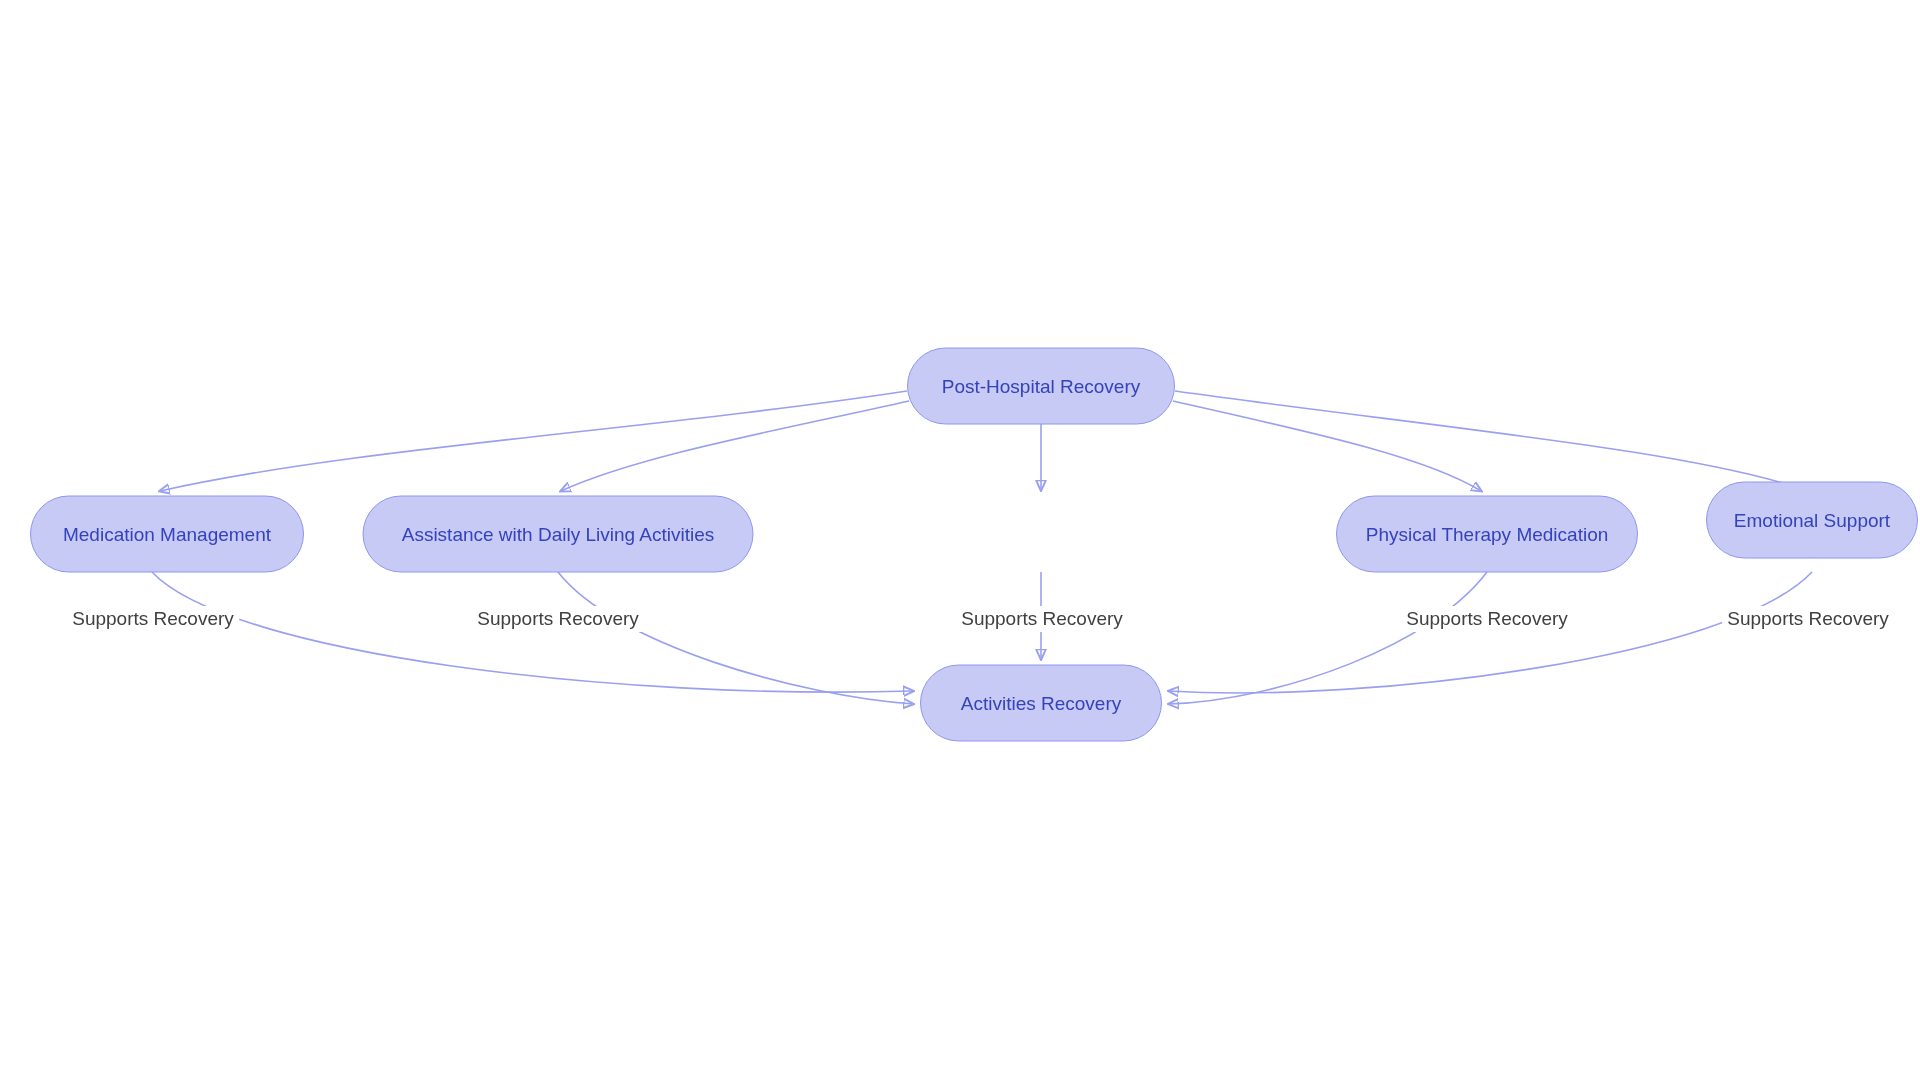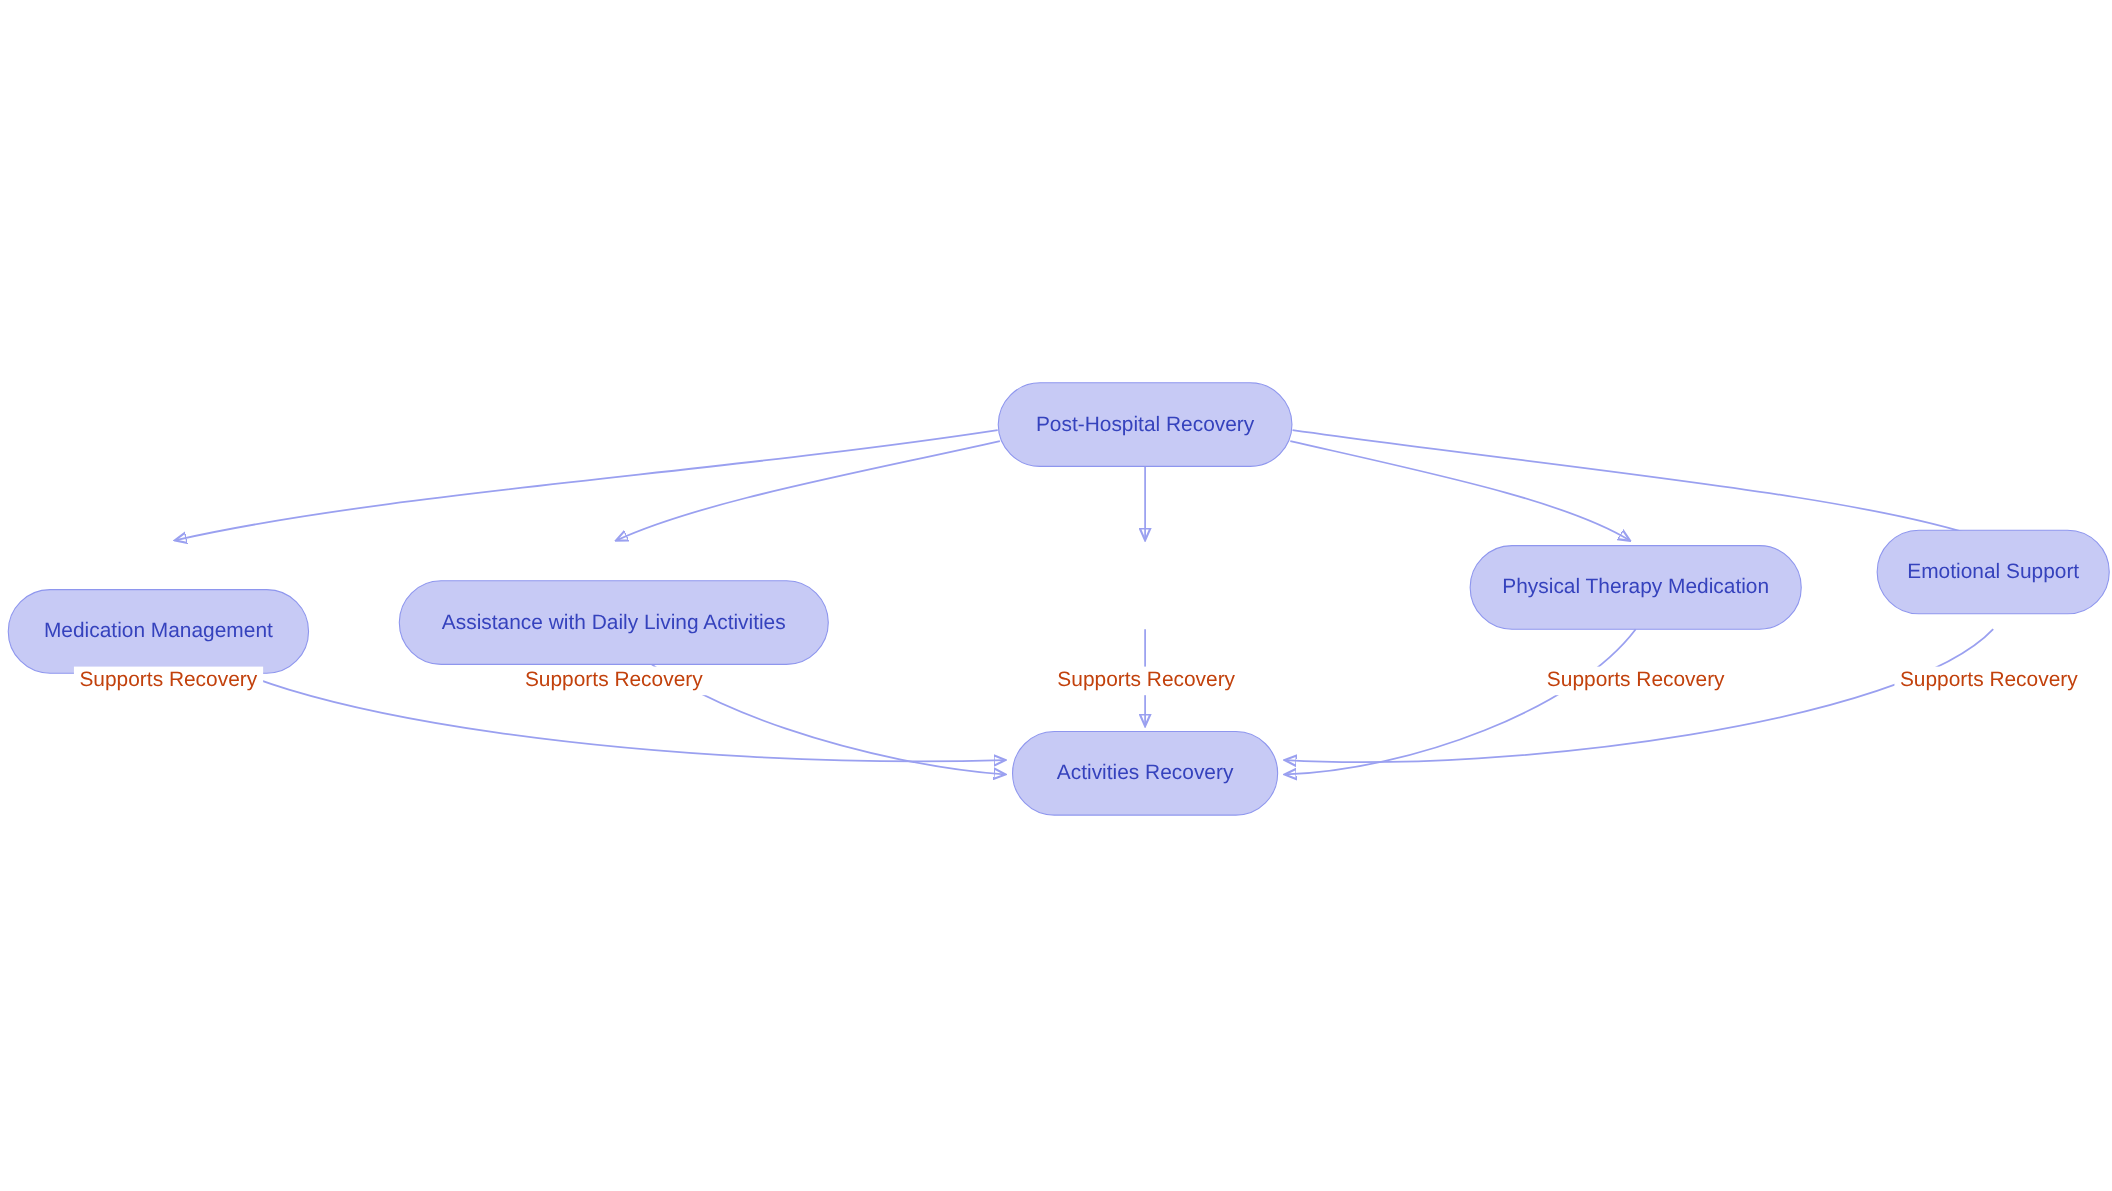--- a/index.html
+++ b/index.html
@@ -41,21 +41,21 @@
     justify-content: center;
     text-align: center;
     box-sizing: border-box;
     white-space: nowrap;
     padding: 0 18px;
   }
   .edge-label {
     position: absolute;
     transform: translate(-50%, -50%);
     background: #ffffff;
-    color: #c2410c;
+    color: #404040;
     font-size: 19px;
     padding: 2px 5px;
     white-space: nowrap;
   }
 </style>
 </head>
 <body>
 
 <div class="canvas">
 
@@ -74,23 +74,23 @@
 
     <path d="M 152 572 C 230 655, 620 700, 913 691" marker-end="url(#arrow)"></path>
     <path d="M 558 572 C 615 645, 800 696, 913 704" marker-end="url(#arrow)"></path>
     <path d="M 1041 572 L 1041 659" marker-end="url(#arrow)"></path>
     <path d="M 1487 572 C 1432 645, 1282 700, 1169 704" marker-end="url(#arrow)"></path>
     <path d="M 1812 572 C 1732 657, 1372 703, 1169 691" marker-end="url(#arrow)"></path>
   </svg>
 
   <div class="node" style="left:1041px; top:386px; width:268px;">Post-Hospital Recovery</div>
 
-  <div class="node" style="left:144px; top:534px; width:274px;margin-top:40px;">Medication Management</div>
+  <div class="node" style="left:167px; top:534px; width:274px;">Medication Management</div>
 
-  <div class="node" style="left:558px; top:566px; width:391px;">Assistance with Daily Living Activities</div>
+  <div class="node" style="left:558px; top:534px; width:391px;">Assistance with Daily Living Activities</div>
 
 
   <div class="node" style="left:1487px; top:534px; width:302px;">Physical Therapy Medication</div>
 
   <div class="node" style="left:1812px; top:520px; width:212px;">Emotional Support</div>
 
   <div class="node" style="left:1041px; top:703px; width:242px;">Activities Recovery</div>
 
   <div class="edge-label" style="left:153px; top:619px;">Supports Recovery</div>
 

